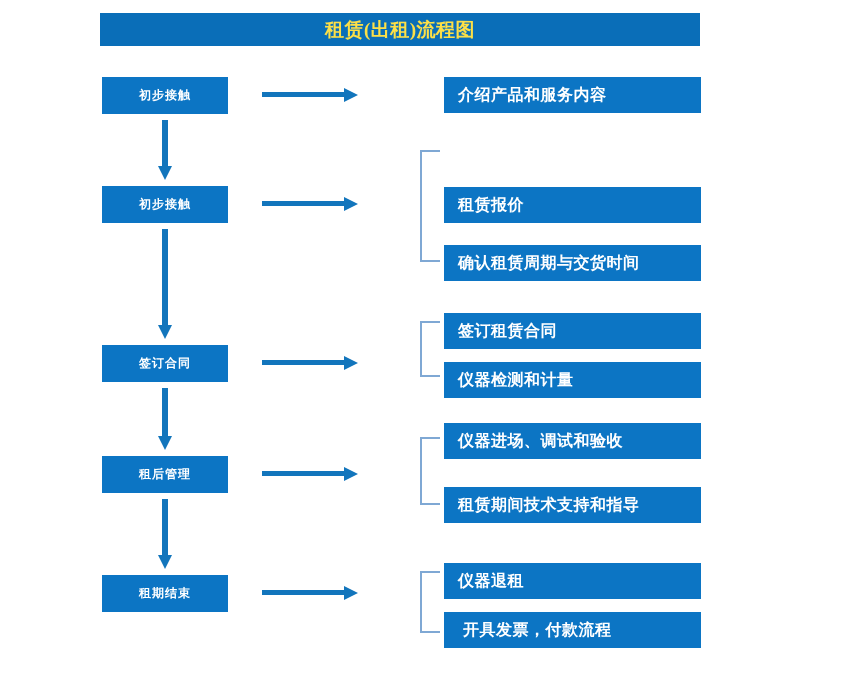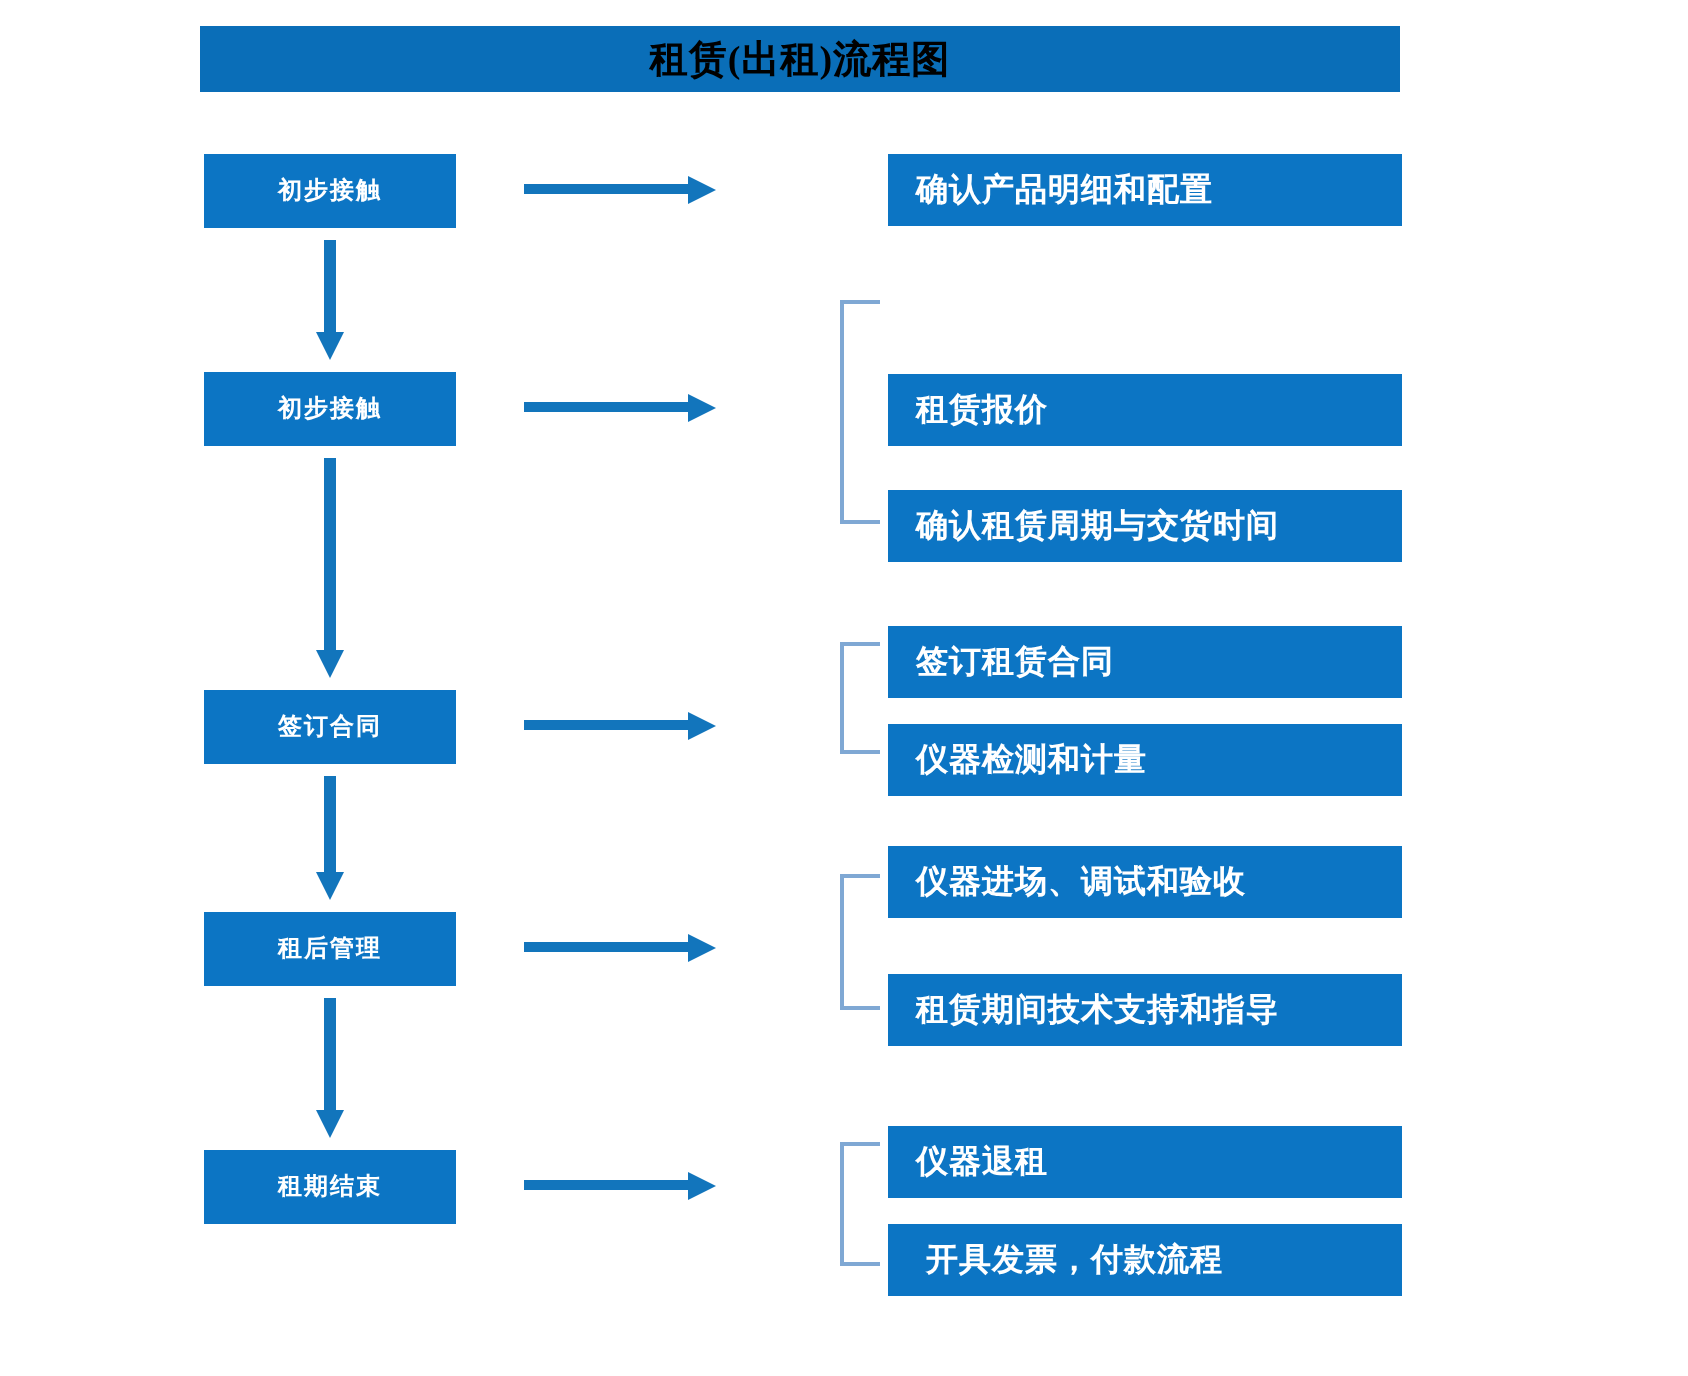--- a/index.html
+++ b/index.html
@@ -23,21 +23,21 @@
   }
 
   
   .title-bar {
     position: absolute;
     left: 100px;
     top: 13px;
     width: 600px;
     height: 33px;
     background: #0A6EB8;
-    color: #000000;
+    color: #fde047;
     display: flex;
     align-items: center;
     justify-content: center;
     font-size: 19px;
     font-weight: bold;
     letter-spacing: 0.5px;
   }
 
   
   .stage-box {
@@ -187,21 +187,21 @@
       <path d="M21 1 L2 1 L2 67 L21 67" fill="none" stroke="#7FA8D4" stroke-width="2"></path>
     </svg>
   </div>
 
   <div class="bracket" style="left:419px; top:571px; height:62px;">
     <svg width="22" height="62" viewBox="0 0 22 62">
       <path d="M21 1 L2 1 L2 61 L21 61" fill="none" stroke="#7FA8D4" stroke-width="2"></path>
     </svg>
   </div>
 
-  <div class="detail-box" style="top:77px;">确认产品明细和配置</div>
+  <div class="detail-box" style="top:77px;">介绍产品和服务内容</div>
 
 
   <div class="detail-box" style="top:187px;text-align:center;">租赁报价</div>
 
   <div class="detail-box" style="top:245px;">确认租赁周期与交货时间</div>
 
   <div class="detail-box" style="top:313px;">签订租赁合同</div>
 
   <div class="detail-box" style="top:362px;">仪器检测和计量</div>
 

